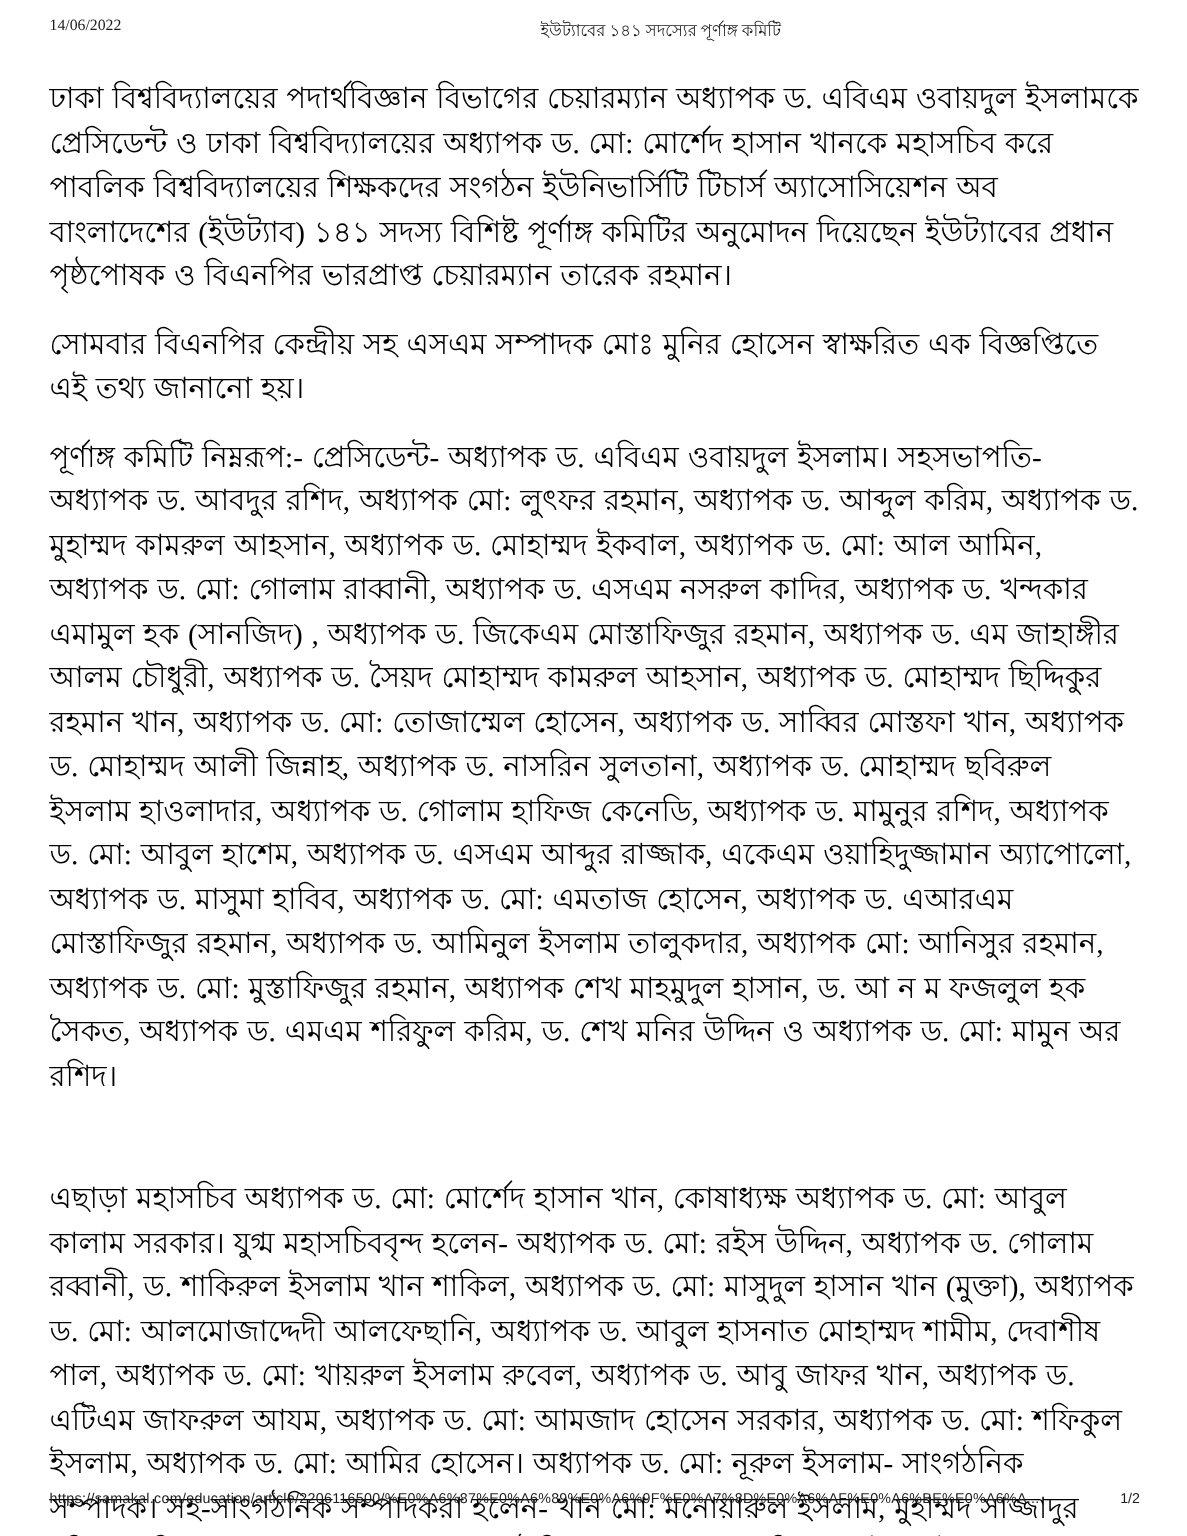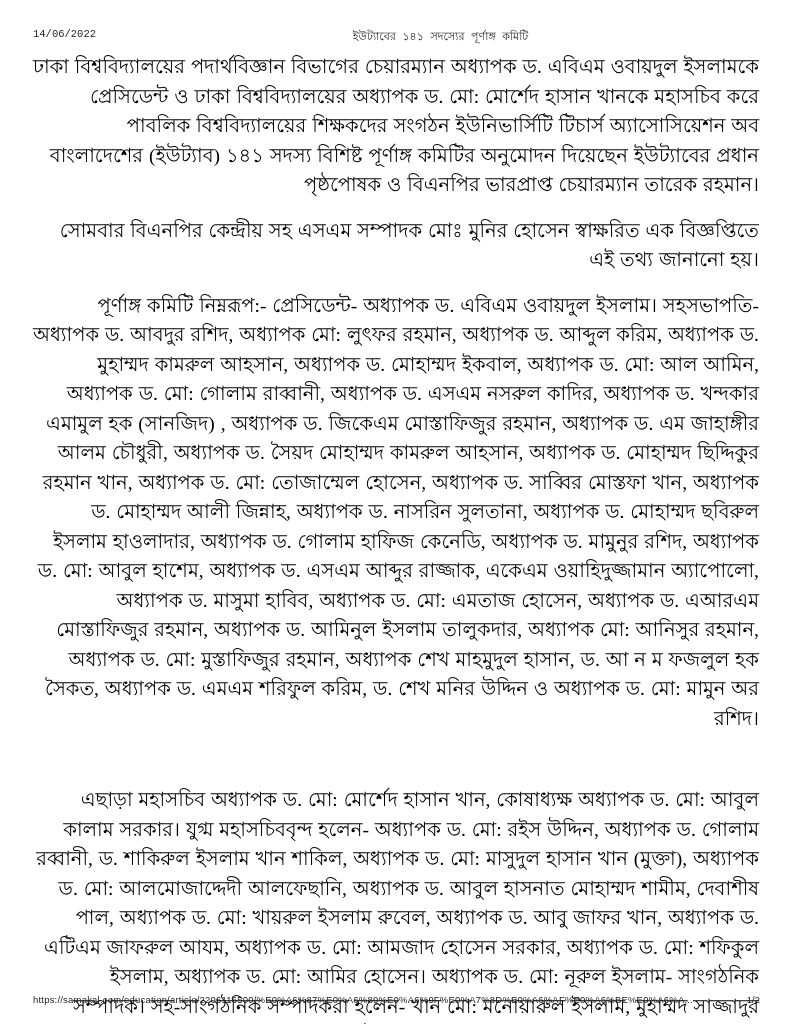--- a/index.html
+++ b/index.html
@@ -13,25 +13,25 @@
     color: #000000;
   }
   .print-page {
     position: absolute;
     inset: 0;
     background: #ffffff;
   }
   
   .print-header {
     position: absolute;
-    top: 26px;
+    top: 10px;
     left: 0;
     right: 0;
     height: 20px;
-    font-family: Liberation Mono, monospace;
+    font-family: Liberation Serif, serif;
     font-size: 10.5px;
     color: #1c1c1c;
   }
   .header-date {
     position: absolute;
     left: 33px;
     top: 2px;
     white-space: nowrap;
   }
   .header-title {
@@ -47,21 +47,21 @@
   
   .article-body {
     position: absolute;
     top: 52px;
     left: 33px;
     right: 32px;
   }
   .article-body p {
     font-size: 19.5px;
     line-height: 29.5px;
-    text-align: right;
+    text-align: left;
     color: #000000;
     margin-bottom: 16px;
     word-spacing: 1px;
   }
   .article-body p.gap-before {
     margin-top: 52px;
   }
   
   .print-footer {
     position: absolute;

